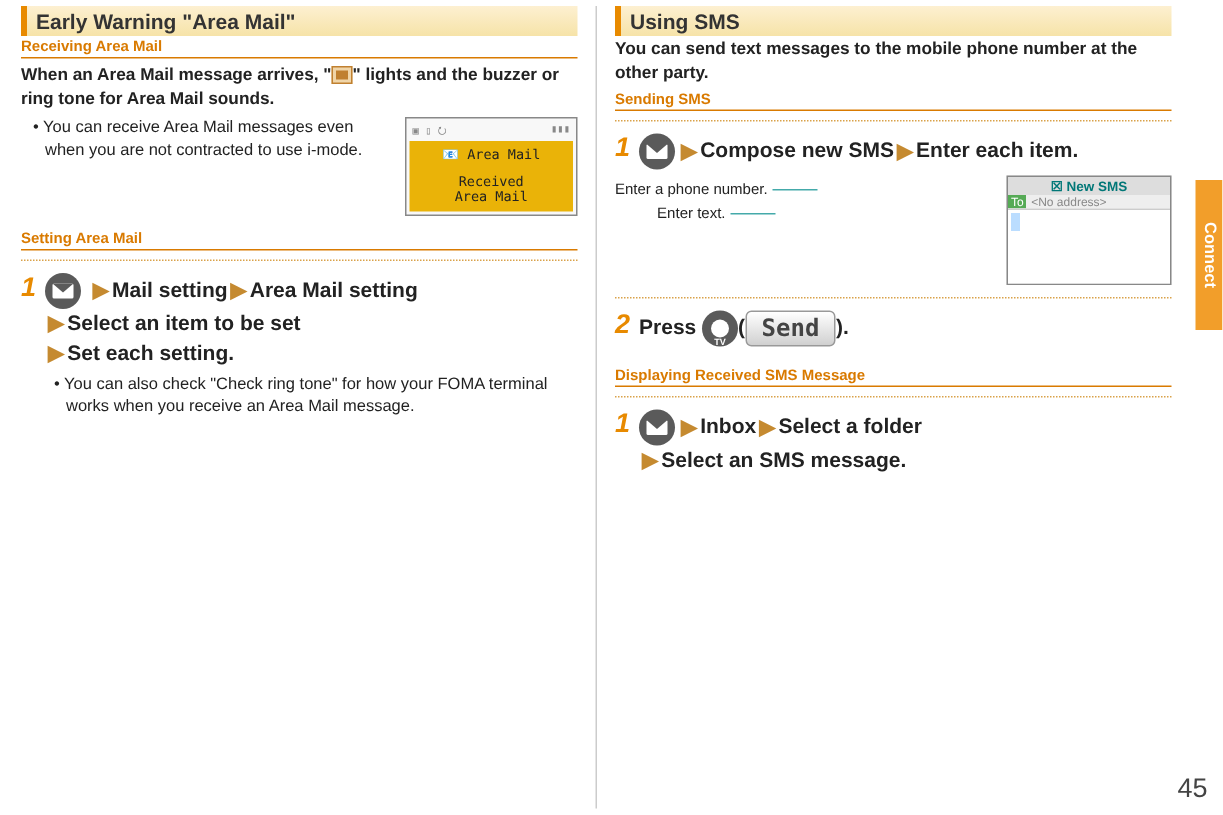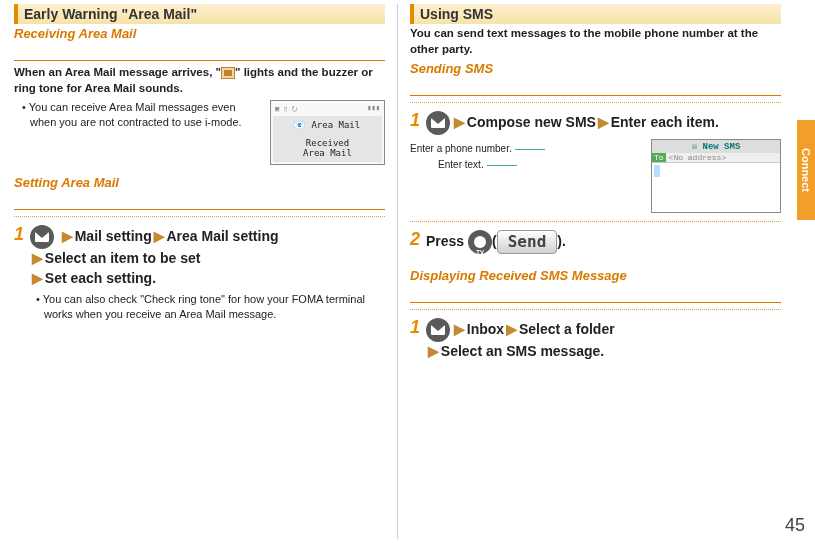--- a/index.html
+++ b/index.html
@@ -33,25 +33,24 @@
       border-left: 4px solid #e88a00;
       padding: 2px 6px;
       font-size: 14px;
       font-weight: bold;
       color: #333;
       margin-bottom: 2px;
     }
     .sub-orange {
       color: #d97a00;
       font-weight: bold;
-      font-size: 13px;
+      font-size: 10px;
       border-bottom: 1px solid #d97a00;
-      padding-bottom: 19px;
+      padding-bottom: 1px;
       margin-bottom: 4px;
-      font-style: italic;
     }
     .body-bold {
       font-weight: bold;
       font-size: 11.5px;
       line-height: 1.35;
       margin-bottom: 4px;
     }
     .bullet {
       font-size: 11px;
       line-height: 1.35;
@@ -133,21 +132,21 @@
       border:1px solid #888;
       background:#f8f8f8;
       font-family: monospace;
       font-size:9px;
       text-align:center;
       padding:2px;
       margin-left:6px;
     }
     .small-screen .topbar{display:flex;justify-content:space-between;font-size:7px;color:#888;padding:1px 2px;}
     .sms-screen {
-      width:130px;border:1px solid #888;background:#eee;font-family:Liberation Mono, monospace;font-size:8px;
+      width:110px;border:1px solid #888;background:#eee;font-family:Liberation Sans, sans-serif;font-size:8px;
       margin-left:auto;
     }
     .sms-screen .titlebar{background:#ddd;color:#077;text-align:center;font-weight:bold;font-size:9px;padding:1px;}
     .sms-to{display:flex;align-items:center;}
     .sms-to .tolabel{background:#5a5;color:#fff;padding:0 2px;margin-right:3px;font-size:8px;}
     .sms-to .toval{color:#888;}
     .sms-body{background:#fff;border-top:1px solid #ccc;height:50px;position:relative;}
     .sms-body .sel{background:#bdf;width:6px;height:12px;margin:2px;}
     .sms-wrap{display:flex;align-items:flex-start;justify-content:flex-end;margin:4px 0 8px 0;}
     .sms-labels{font-size:10px;text-align:center;margin-right:6px;line-height:1.6;padding-top:2px;}
@@ -185,21 +184,21 @@
     <div class="sub-orange">Receiving Area Mail</div>
     <div class="body-bold">
       <span>When an Area Mail message arrives, "</span><span class="inline-icon-box"></span><span>" lights and the buzzer or ring tone for Area Mail sounds.</span>
     </div>
     <div class="clearfix">
       <div class="small-screen">
         <div class="topbar">
             <span>▣ ▯ ⭮</span>
             <span>▮▮▮</span>
           </div>
-        <div style="background:#e5e5e5;padding:4px 0;">
+        <div style="background:#eab308;padding:4px 0;">
           <div>📧 <span>Area Mail</span></div>
           <div style="margin-top:8px;white-space:pre;">Received
 Area Mail</div>
         </div>
       </div>
       <div class="bullet">You can receive Area Mail messages even when you are not contracted to use i-mode.</div>
     </div>
 
     <div class="sub-orange section-header-spaced">Setting Area Mail</div>
     <hr class="dotted-sep">

